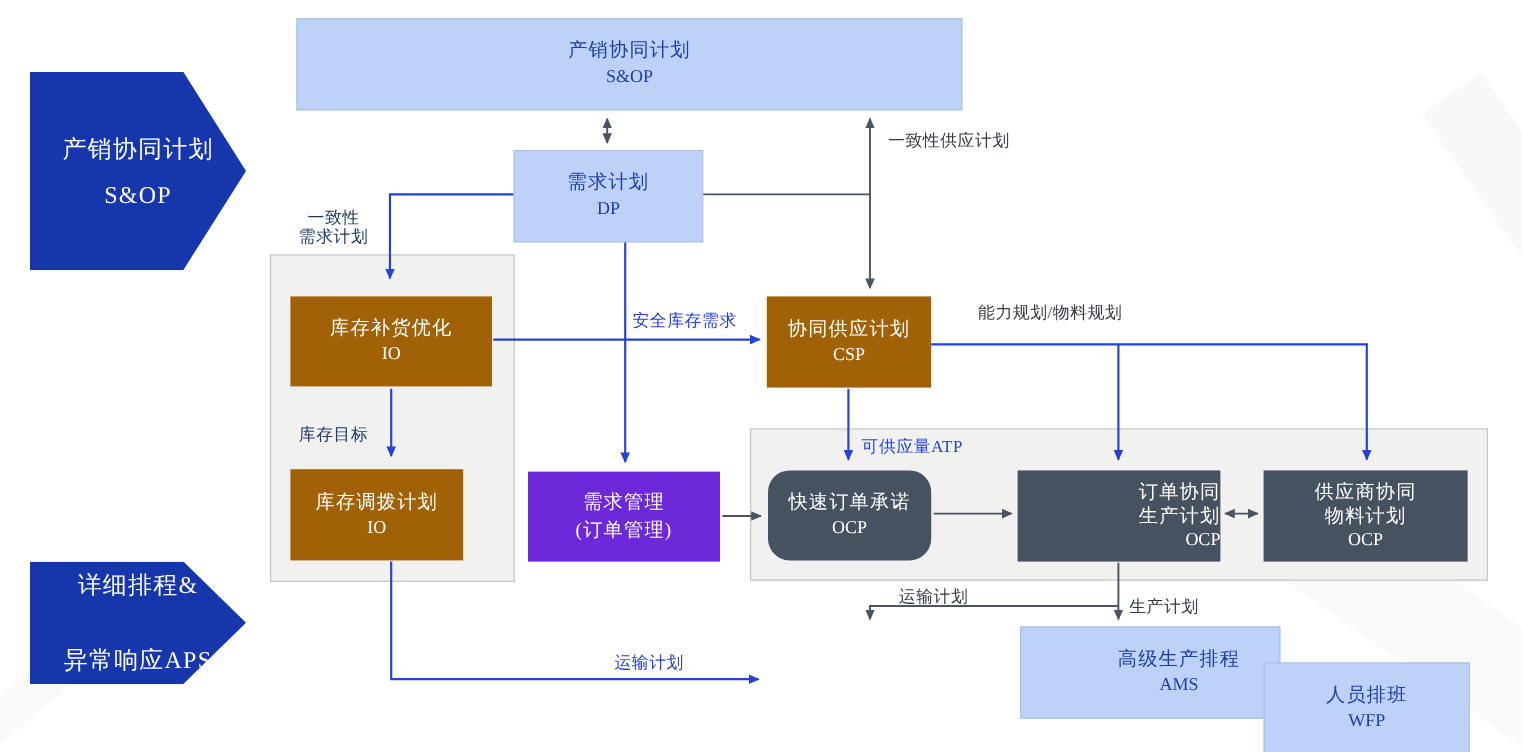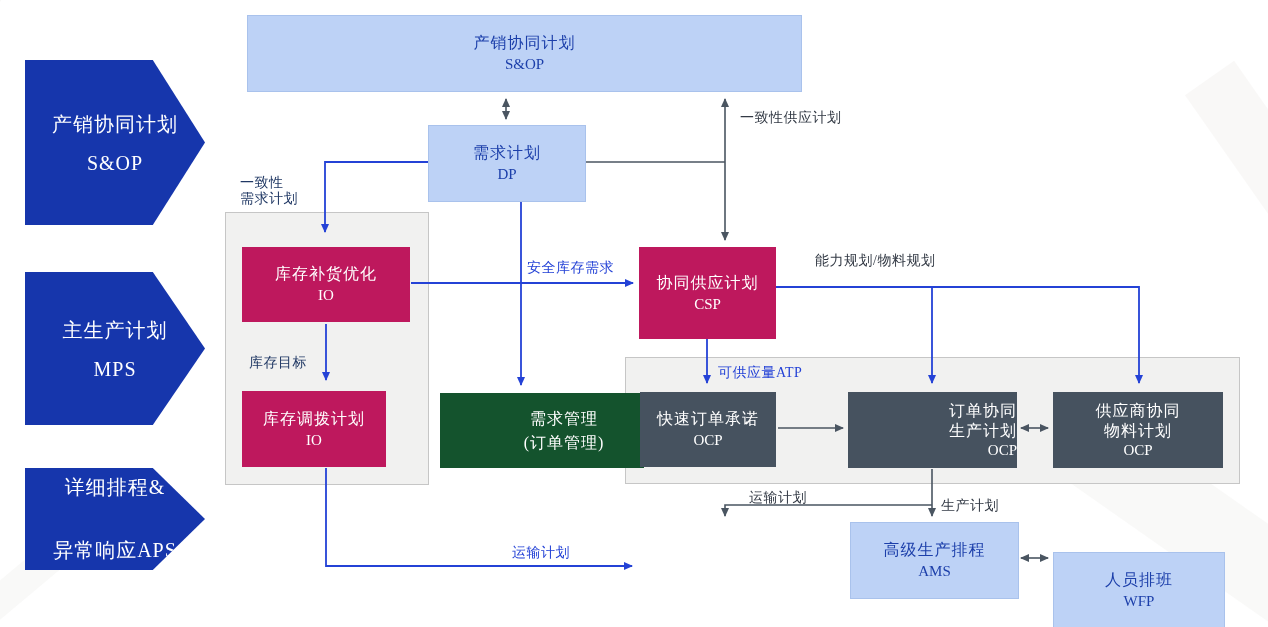--- a/index.html
+++ b/index.html
@@ -24,31 +24,31 @@
   .chev .cl1{font-size:20px;letter-spacing:1px;}
   .chev .cl2{font-size:20px;margin-top:14px;letter-spacing:1px;}
   .chev3 .cl2{margin-top:0;}
 
   
   .box{position:absolute;display:flex;flex-direction:column;align-items:center;
        justify-content:center;text-align:center;line-height:1.45;}
   .box .bt{font-size:16px;letter-spacing:1px;}
   .box .bc{font-size:15px;}
   .b-light{background:#BDD2F6;color:#1C3FAA;border:1px solid #A9C2EC;}
-  .b-blue{background:#be185d;color:#ffffff;}
-  .b-gray{background:#14532d;color:#ffffff;padding-left:44px;}
+  .b-blue{background:#a16207;color:#ffffff;}
+  .b-gray{background:#6d28d9;color:#ffffff;}
   .b-slate{background:#46525F;color:#ffffff;}
   .cont{position:absolute;background:#F1F1F0;border:1px solid #C6C6C6;}
 
   
   .elab{position:absolute;font-size:14px;white-space:nowrap;letter-spacing:.5px;}
   .elab.lblue{color:#2442D6;}
   .elab.lnavy{color:#203864;}
   .elab.ldark{color:#333A45;}
-  .elab.center{text-align:left;white-space:normal;line-height:1.15;}
+  .elab.center{text-align:center;white-space:normal;line-height:1.15;}
 </style>
 </head>
 <body>
 
 <div class="stage">
 
   <div class="deco deco-tl"></div>
   <div class="deco deco-bl"></div>
   <div class="deco deco-r1"></div>
   <div class="deco deco-r2"></div>
@@ -83,24 +83,20 @@
     <path d="M326,468 V566 H632" fill="none" stroke="#2442D6" stroke-width="1.8" marker-end="url(#m-blue)"></path>
     <line x1="707" y1="324" x2="707" y2="383" stroke="#2442D6" stroke-width="1.8" marker-end="url(#m-blue)"></line>
     <path d="M776,287 H1139 V383" fill="none" stroke="#2442D6" stroke-width="1.8" marker-end="url(#m-blue)"></path>
     <line x1="932" y1="287" x2="932" y2="383" stroke="#2442D6" stroke-width="1.8" marker-end="url(#m-blue)"></line>
   </svg>
 
   <div class="chev" style="top:60px;height:165px;">
     <div class="cl1">产销协同计划</div>
     <div class="cl2">S&amp;OP</div>
   </div>
-  <div class="chev" style="top:272px;height:153px;">
-    <div class="cl1">主生产计划</div>
-    <div class="cl2">MPS</div>
-  </div>
   <div class="chev chev3" style="top:468px;height:102px;gap:36px;">
     <div class="cl1">详细排程&amp;</div>
     <div class="cl2">异常响应APS</div>
   </div>
 
   <div class="box b-light" style="left:247px;top:15px;width:553px;height:75px;">
     <div class="bt">产销协同计划</div>
     <div class="bc">S&amp;OP</div>
   </div>
 
@@ -117,44 +113,44 @@
   <div class="box b-blue" style="left:242px;top:391px;width:144px;height:76px;">
     <div class="bt">库存调拨计划</div>
     <div class="bc">IO</div>
   </div>
 
   <div class="box b-gray" style="left:440px;top:393px;width:160px;height:75px;">
     <div class="bt">需求管理</div>
     <div class="bt">(订单管理)</div>
   </div>
 
-  <div class="box b-blue" style="left:639px;top:247px;width:137px;height:92px;justify-content:center;">
+  <div class="box b-blue" style="left:639px;top:247px;width:137px;height:76px;justify-content:center;">
     <div class="bt">协同供应计划</div>
     <div class="bc">CSP</div>
   </div>
 
-  <div class="box b-slate" style="left:640px;top:392px;width:136px;height:75px;">
+  <div class="box b-slate" style="left:640px;top:392px;width:136px;height:75px;border-radius:18px;">
     <div class="bt">快速订单承诺</div>
     <div class="bc">OCP</div>
   </div>
 
   <div class="box b-slate" style="left:848px;top:392px;width:169px;height:76px;line-height:1.25;align-items:flex-end;">
     <div class="bt">订单协同</div>
     <div class="bt">生产计划</div>
     <div class="bc">OCP</div>
   </div>
 
   <div class="box b-slate" style="left:1053px;top:392px;width:170px;height:76px;line-height:1.25;">
     <div class="bt">供应商协同</div>
     <div class="bt">物料计划</div>
     <div class="bc">OCP</div>
   </div>
 
 
-  <div class="box b-light" style="left:850px;top:522px;width:167px;height:75px;">
+  <div class="box b-light" style="left:850px;top:522px;width:167px;height:75px;padding-left:48px;">
     <div class="bt">高级生产排程</div>
     <div class="bc">AMS</div>
   </div>
 
   <div class="box b-light" style="left:1053px;top:552px;width:170px;height:75px;">
     <div class="bt">人员排班</div>
     <div class="bc">WFP</div>
   </div>
 
   <div class="elab ldark" style="left:740px;top:109px;">一致性供应计划</div>

